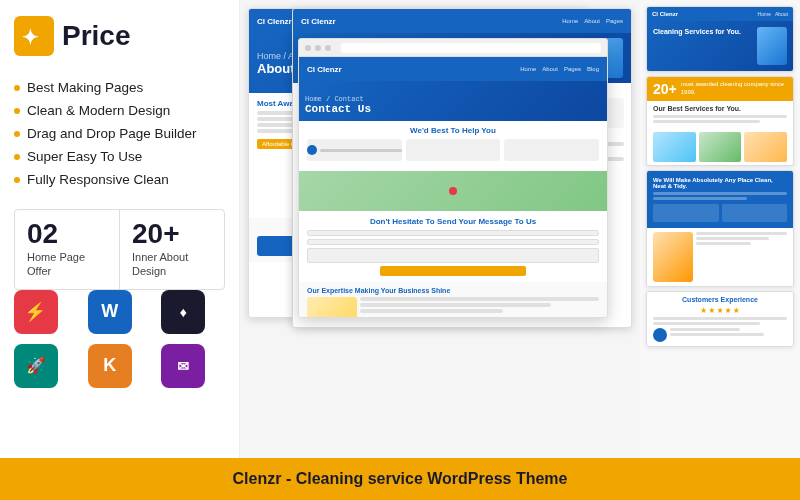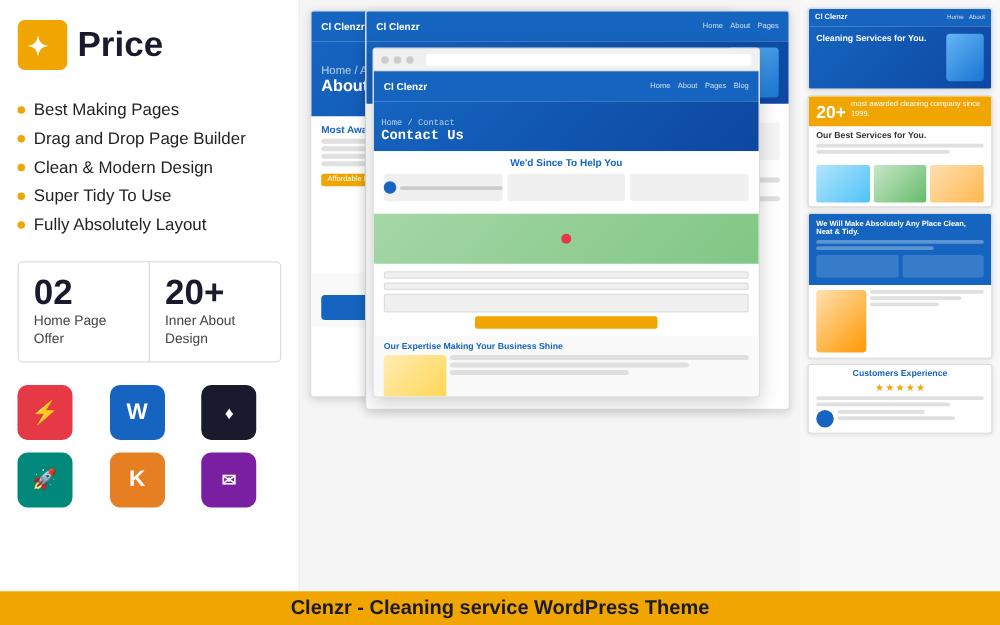--- a/index.html
+++ b/index.html
@@ -75,21 +75,20 @@
       height: 6px;
       background: #f0a500;
       border-radius: 50%;
       margin-right: 7px;
       vertical-align: middle;
     }
 
     .stats-row {
       display: flex;
       gap: 0;
-      margin-bottom: 18px;
       border: 1px solid #ddd;
       border-radius: 4px;
       overflow: hidden;
     }
 
     .stat-box {
       flex: 1;
       padding: 10px 12px;
       text-align: left;
     }
@@ -430,21 +429,21 @@
       margin-bottom: 2px;
     }
 
     .right-star {
       color: #f0a500;
       font-size: 8px;
     }
 
     
     .bottom-bar {
-      height: 27px;
+      height: 42px;
       background: #f0a500;
       display: flex;
       align-items: center;
       justify-content: center;
     }
 
     .bottom-title {
       font-size: 16px;
       font-weight: 600;
       color: #1a1a2e;
@@ -462,24 +461,24 @@
 
         <svg class="logo-icon" viewBox="0 0 40 40" xmlns="http://www.w3.org/2000/svg">
           <rect width="40" height="40" rx="6" fill="#f0a500"></rect>
           <text x="8" y="28" font-size="20" font-weight="900" fill="#fff">✦</text>
         </svg>
         <span class="logo-text">Price</span>
       </div>
 
       <ul class="features-list">
         <li>Best Making Pages</li>
+        <li>Clean &amp; Modern Design</li>
         <li>Drag and Drop Page Builder</li>
-        <li>Clean &amp; Modern Design</li>
-        <li>Super Tidy To Use</li>
-        <li>Fully Absolutely Layout</li>
+        <li>Super Easy To Use</li>
+        <li>Fully Responsive Clean</li>
       </ul>
 
       <div class="stats-row">
         <div class="stat-box">
           <div class="stat-number">02</div>
           <div class="stat-label">Home Page Offer</div>
         </div>
         <div class="stat-box">
           <div class="stat-number">20+</div>
           <div class="stat-label">Inner About Design</div>
@@ -618,34 +617,35 @@
               <span class="mock-nav-item">Blog</span>
             </div>
           </div>
           <div style="background:linear-gradient(135deg,#1565c0,#0d47a1);height:40px;padding:6px;display:flex;align-items:flex-end;font-family:Liberation Mono, monospace;">
             <div>
               <div style="font-size:7px;color:rgba(255,255,255,0.7);">Home / Contact</div>
               <div style="font-size:11px;font-weight:700;color:#fff;">Contact Us</div>
             </div>
           </div>
           <div style="padding:5px 8px;background:#fff;">
-            <div style="font-size:8px;font-weight:700;color:#1565c0;text-align:center;margin-bottom:4px;">We'd Since To Help You</div>
+            <div style="font-size:8px;font-weight:700;color:#1565c0;text-align:center;margin-bottom:4px;">We'd Best To Help You</div>
             <div style="display:flex;gap:4px;margin-bottom:5px;">
               <div style="flex:1;background:#f0f0f0;height:22px;border-radius:3px;display:flex;align-items:center;justify-content:center;">
                 <div style="width:10px;height:10px;background:#1565c0;border-radius:50%;margin-right:3px;"></div>
                 <div style="height:3px;background:#ccc;flex:1;border-radius:2px;"></div>
               </div>
               <div style="flex:1;background:#f0f0f0;height:22px;border-radius:3px;"></div>
               <div style="flex:1;background:#f0f0f0;height:22px;border-radius:3px;"></div>
             </div>
           </div>
           <div class="mock-map">
             <div class="mock-map-overlay"></div>
           </div>
           <div class="mock-contact-form">
+            <div class="mock-form-title">Don't Hesitate To Send Your Message To Us</div>
             <div class="mock-input"></div>
             <div class="mock-input"></div>
             <div style="height:15px;background:#f0f0f0;border:1px solid #ddd;border-radius:2px;margin-bottom:3px;"></div>
             <div class="mock-btn"></div>
           </div>
           <div style="padding:5px 8px;background:#f9f9f9;">
             <div style="font-size:7px;font-weight:700;color:#1565c0;margin-bottom:3px;">Our Expertise Making Your Business Shine</div>
             <div style="display:flex;gap:3px;">
               <div style="width:50px;height:40px;background:linear-gradient(135deg,#ffecb3,#ffd54f);border-radius:3px;"></div>
               <div style="flex:1;">

